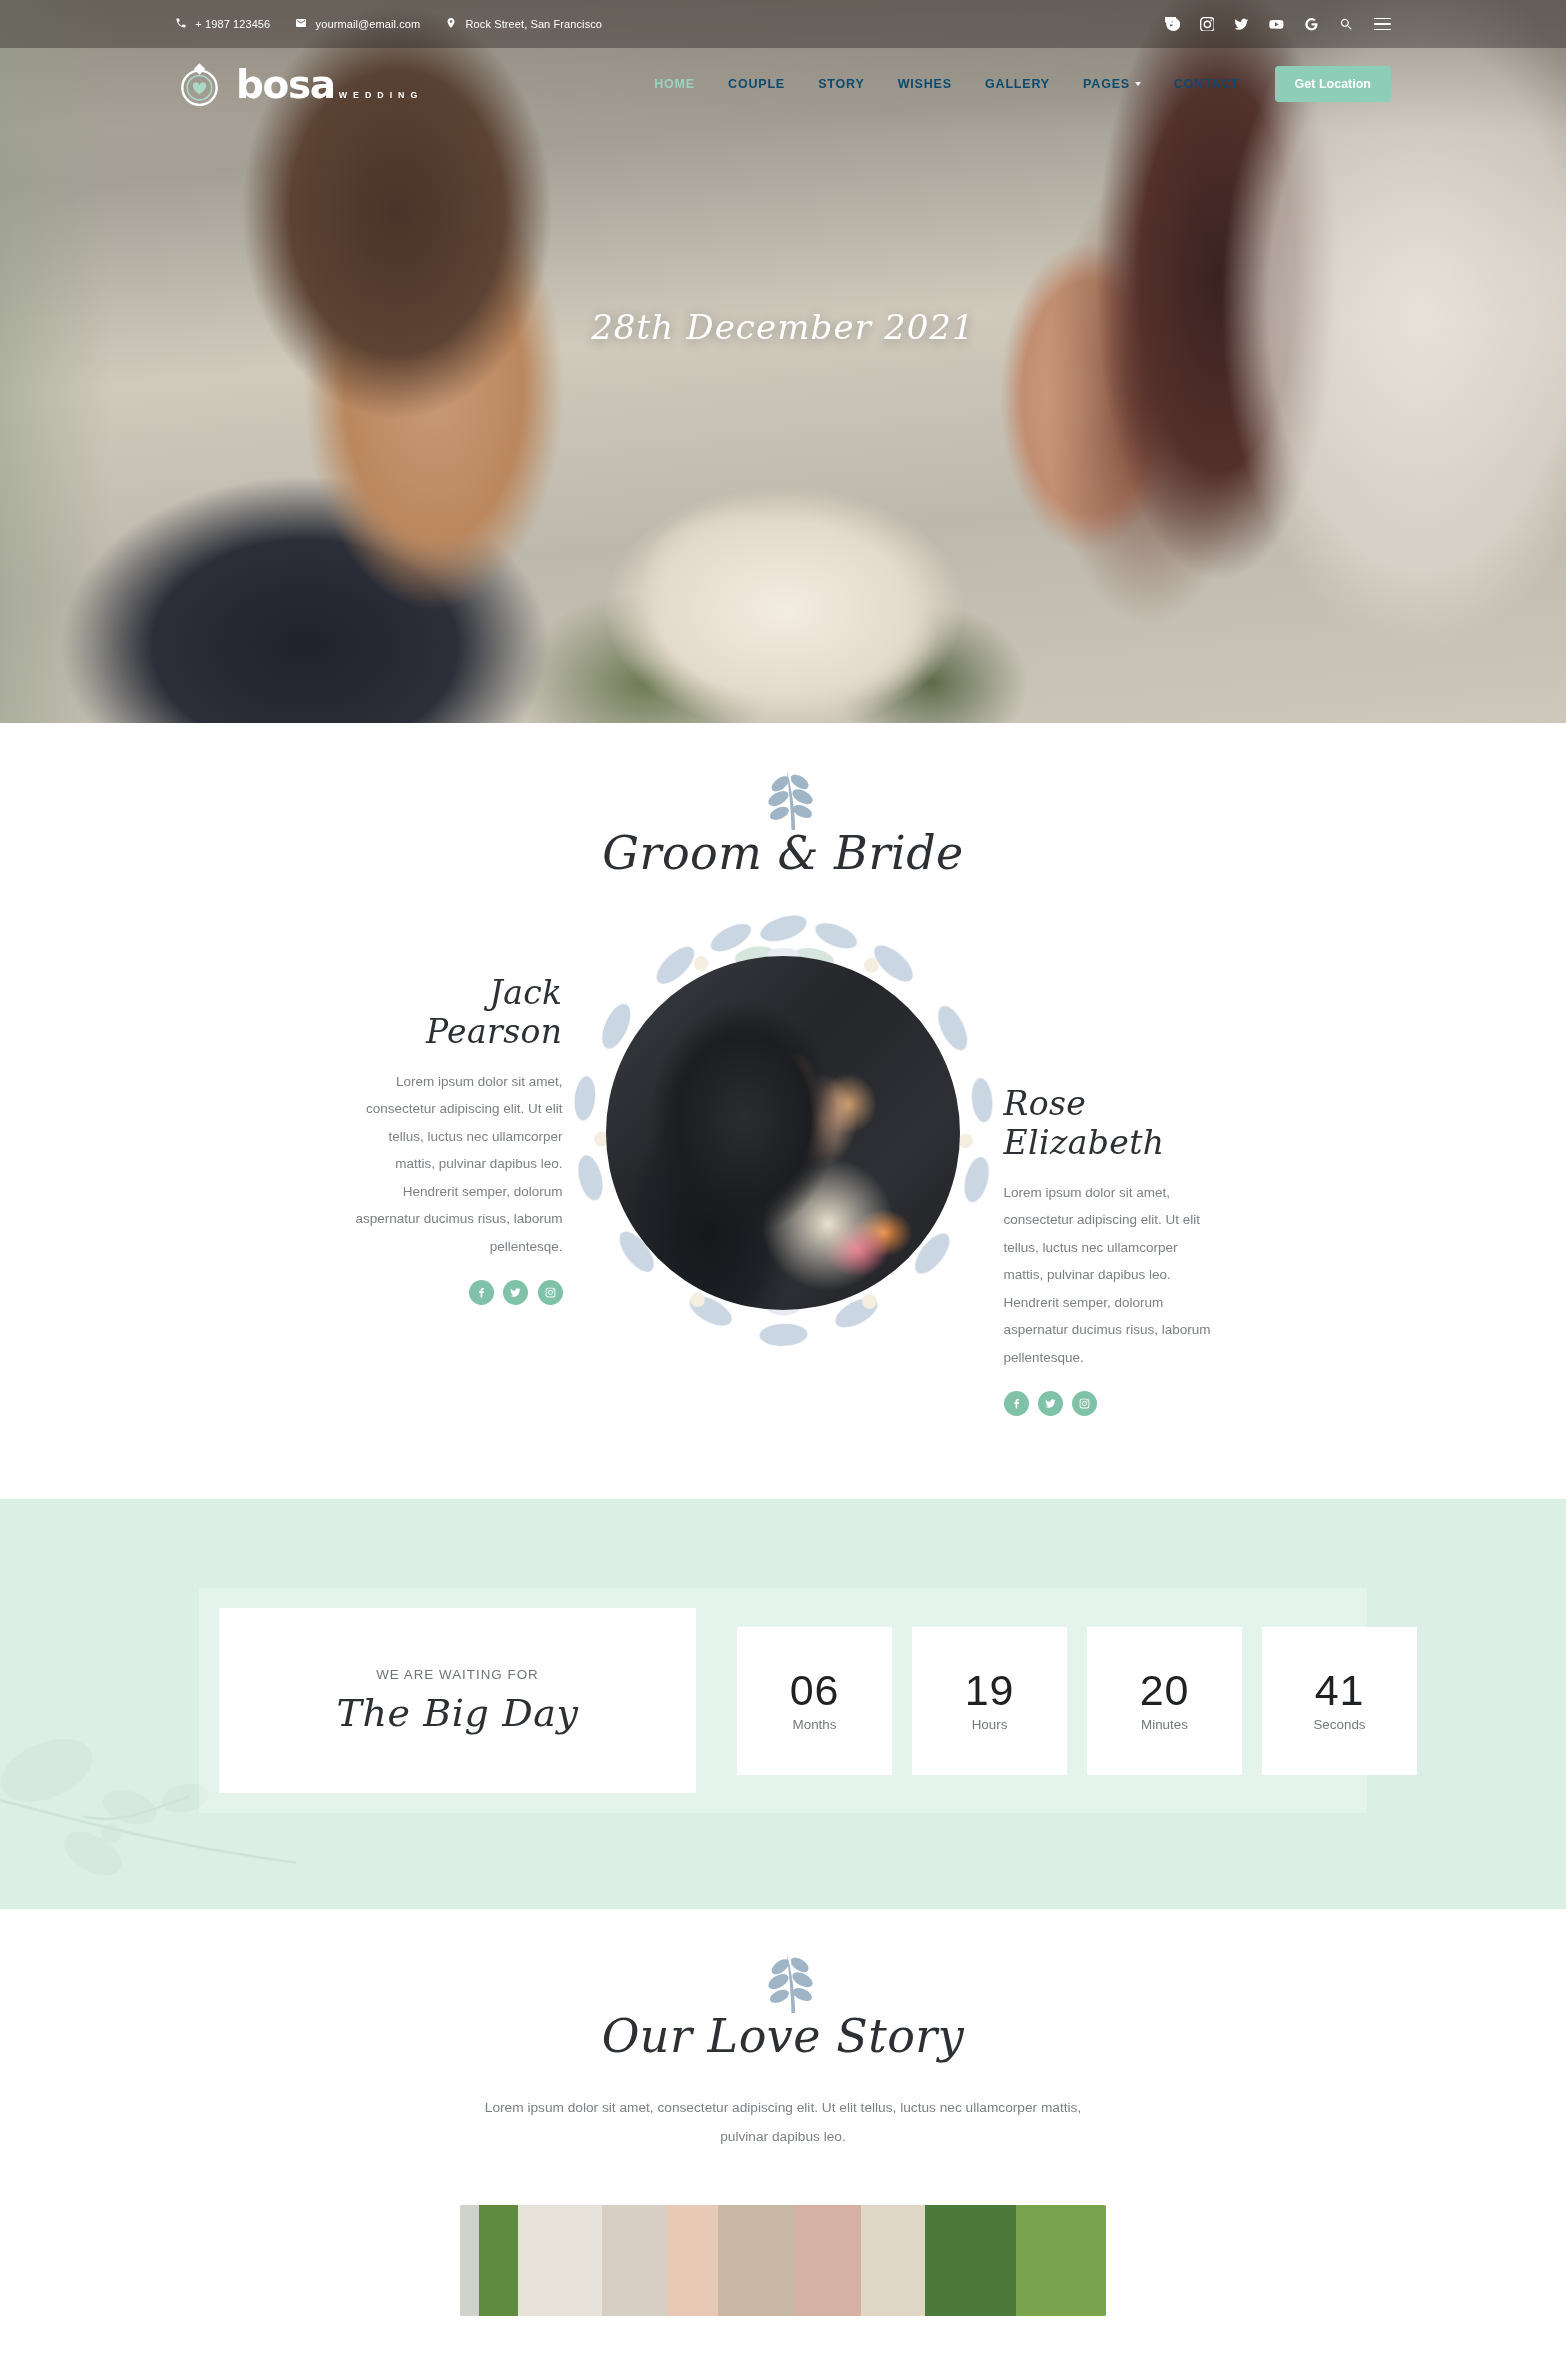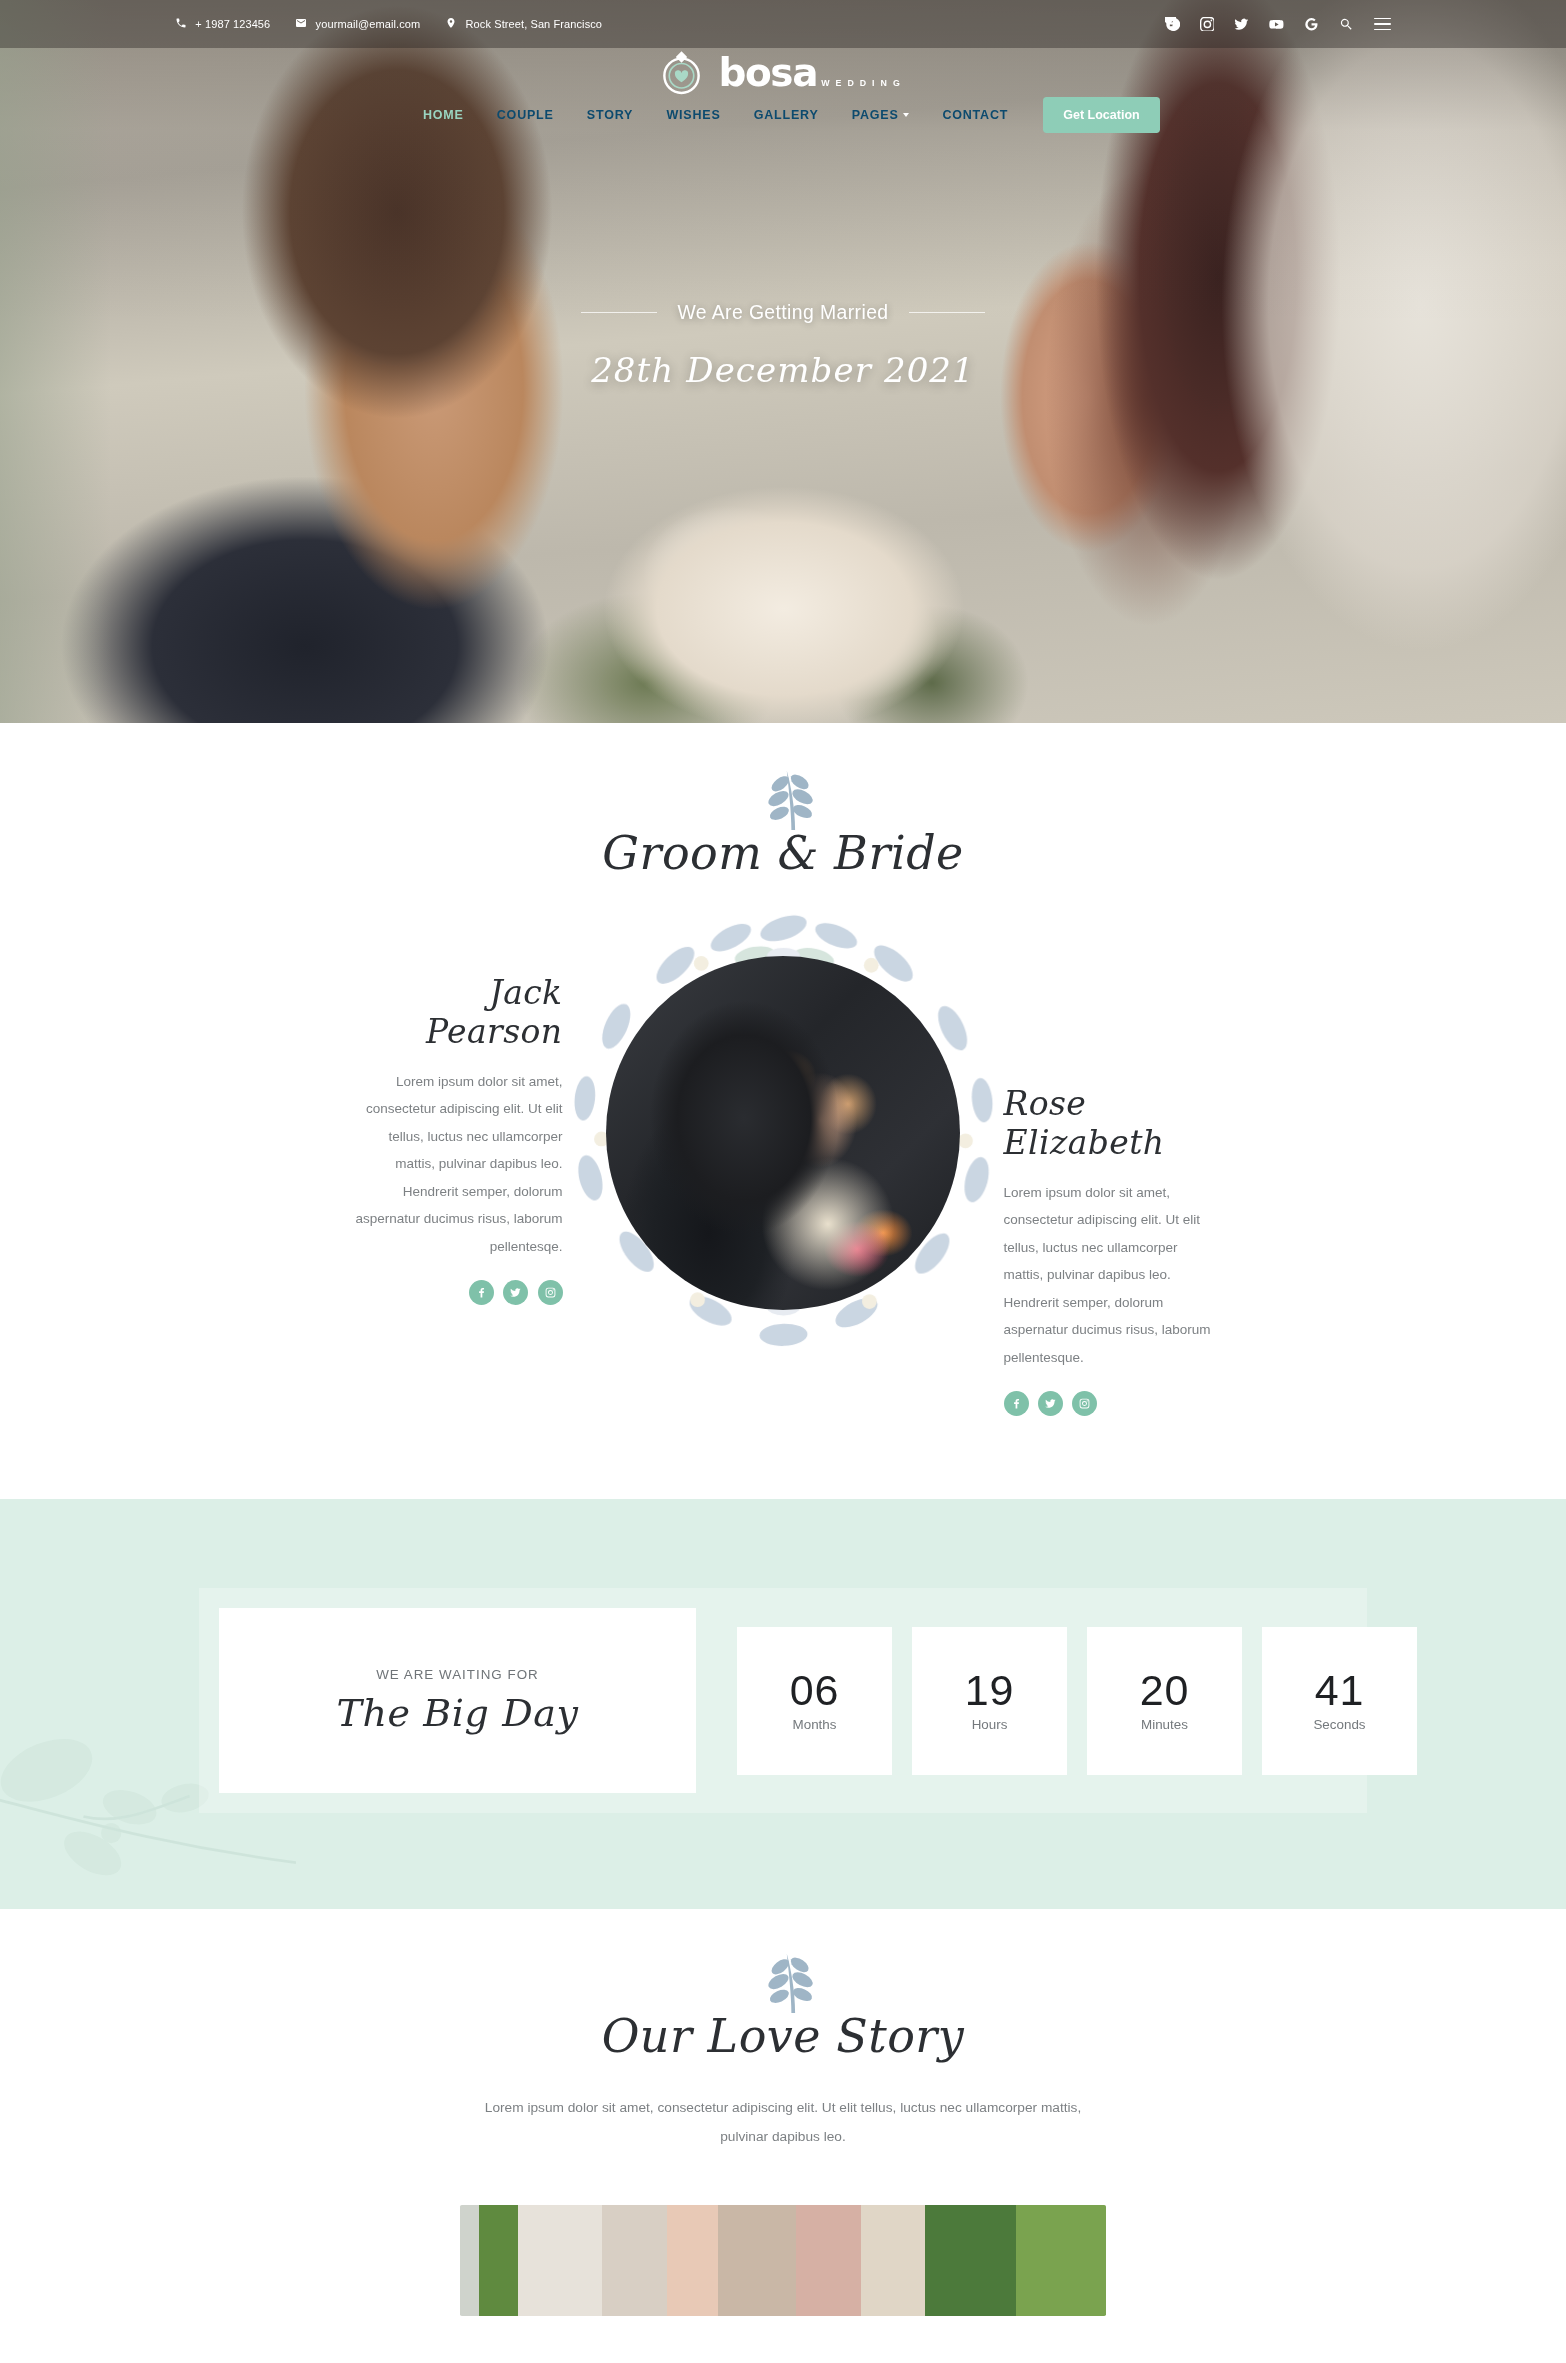--- a/index.html
+++ b/index.html
@@ -61,21 +61,20 @@
   .topbar-right{ display:flex; align-items:center; gap:20px; }
   .tb-social svg{ width:14.8px; height:14.8px; fill:#ffffff; display:block; }
   .tb-burger{ display:flex; flex-direction:column; gap:3.7px; width:17.5px; cursor:pointer;}
   .tb-burger span{ display:block; height:1.8px; background:#fff; border-radius:0.9px;}
 
   
   .navbar{
     position:absolute; top:48px; left:0; right:0; height:72px; z-index:40;
     display:flex; align-items:center; justify-content:space-between;
     padding:0 175px;
-    flex-direction:column;
   }
   .logo{ display:flex; align-items:center; gap:12px; }
   .logo-mark{ width:49px; height:49px; position:relative; flex:none; }
   .logo-mark svg{ width:49px; height:49px; display:block; }
   .logo-text{ position:relative; }
   .logo-word{
     font-family:"DejaVu Sans", sans-serif; font-weight:700;
     font-size:39px; line-height:39px; color:#ffffff; letter-spacing:-1.4px;
   }
   .logo-sub{
@@ -297,25 +296,20 @@
         <a class="nav-link">STORY</a>
         <a class="nav-link">WISHES</a>
         <a class="nav-link">GALLERY</a>
         <a class="nav-link"><span>PAGES</span><i class="caret"></i></a>
         <a class="nav-link">CONTACT</a>
         <button class="btn-location">Get Location</button>
       </nav>
     </div>
 
     <div class="hero-copy">
-      <div class="hero-sub-row">
-        <span class="hero-rule"></span>
-        <span class="hero-sub">We Are Getting Married</span>
-        <span class="hero-rule"></span>
-      </div>
       <div class="hero-date">28th December 2021</div>
     </div>
   </section>
 
   <section class="couple">
 
     <div class="section-head">
       <svg class="leaf-top" width="50" height="61" viewBox="0 0 54 66">
         <g fill="#8fa9bd" opacity=".85">
           <path d="M27 66 C27 48 24 20 22 2 C26 16 31 42 31 66z"></path>

